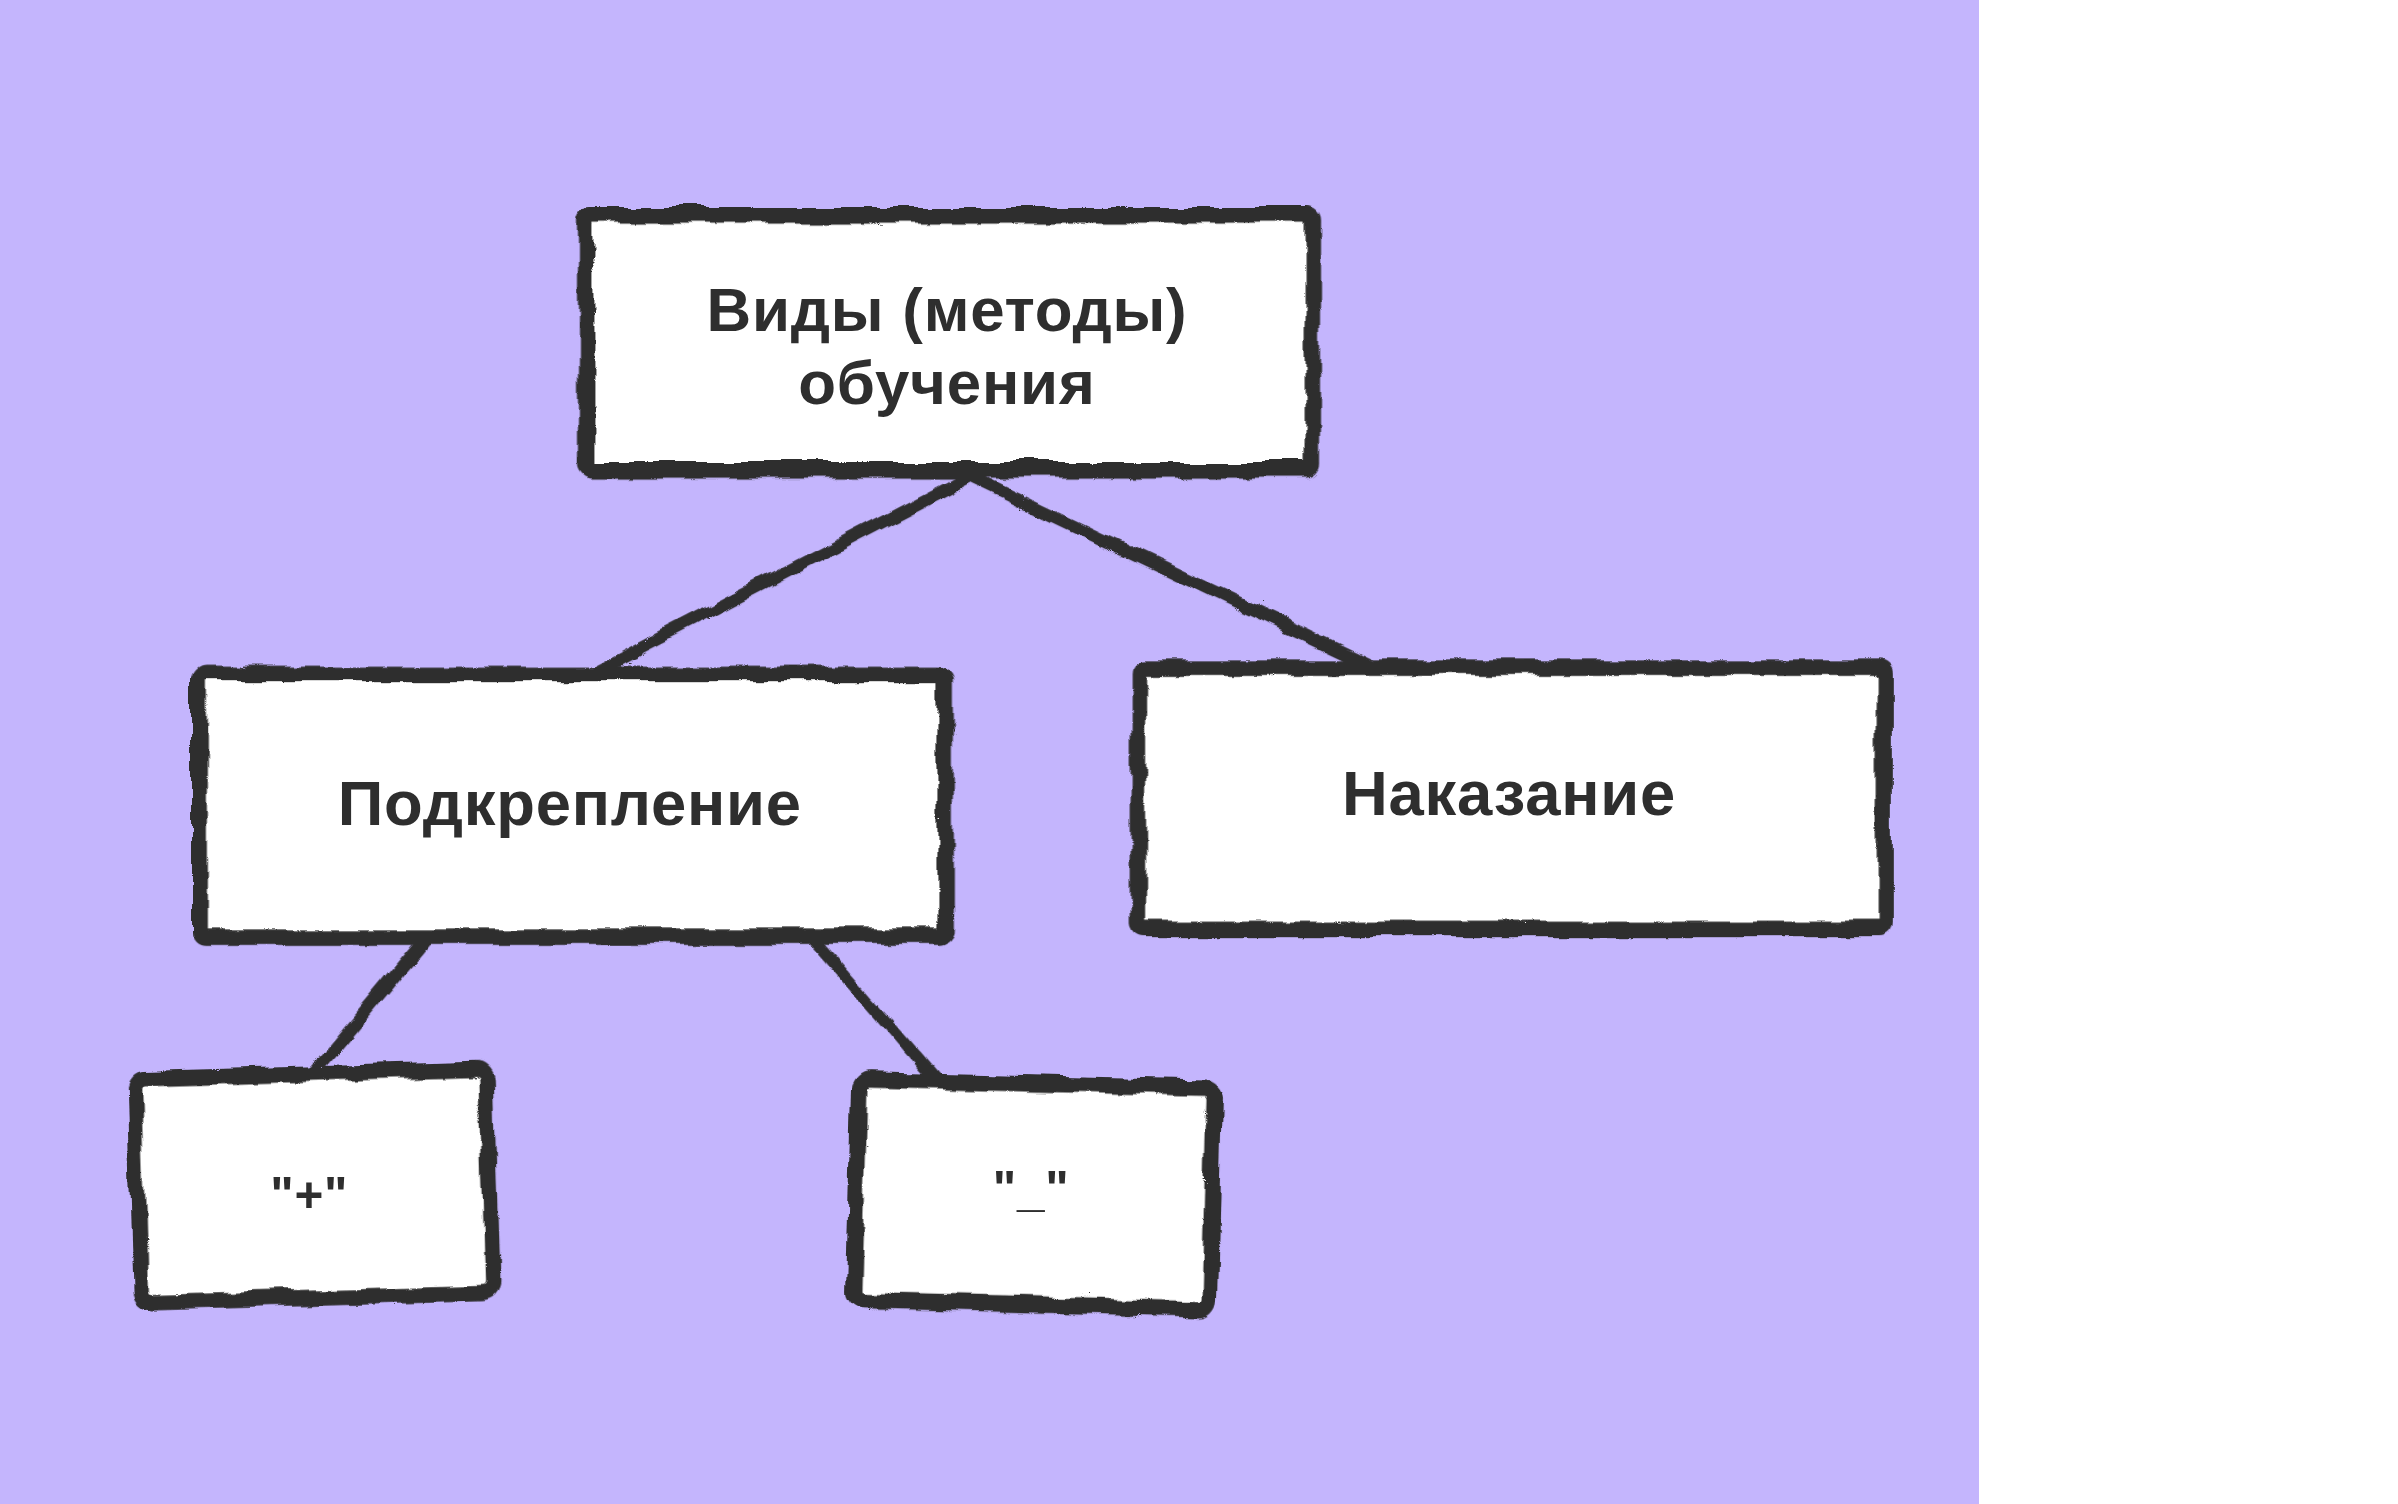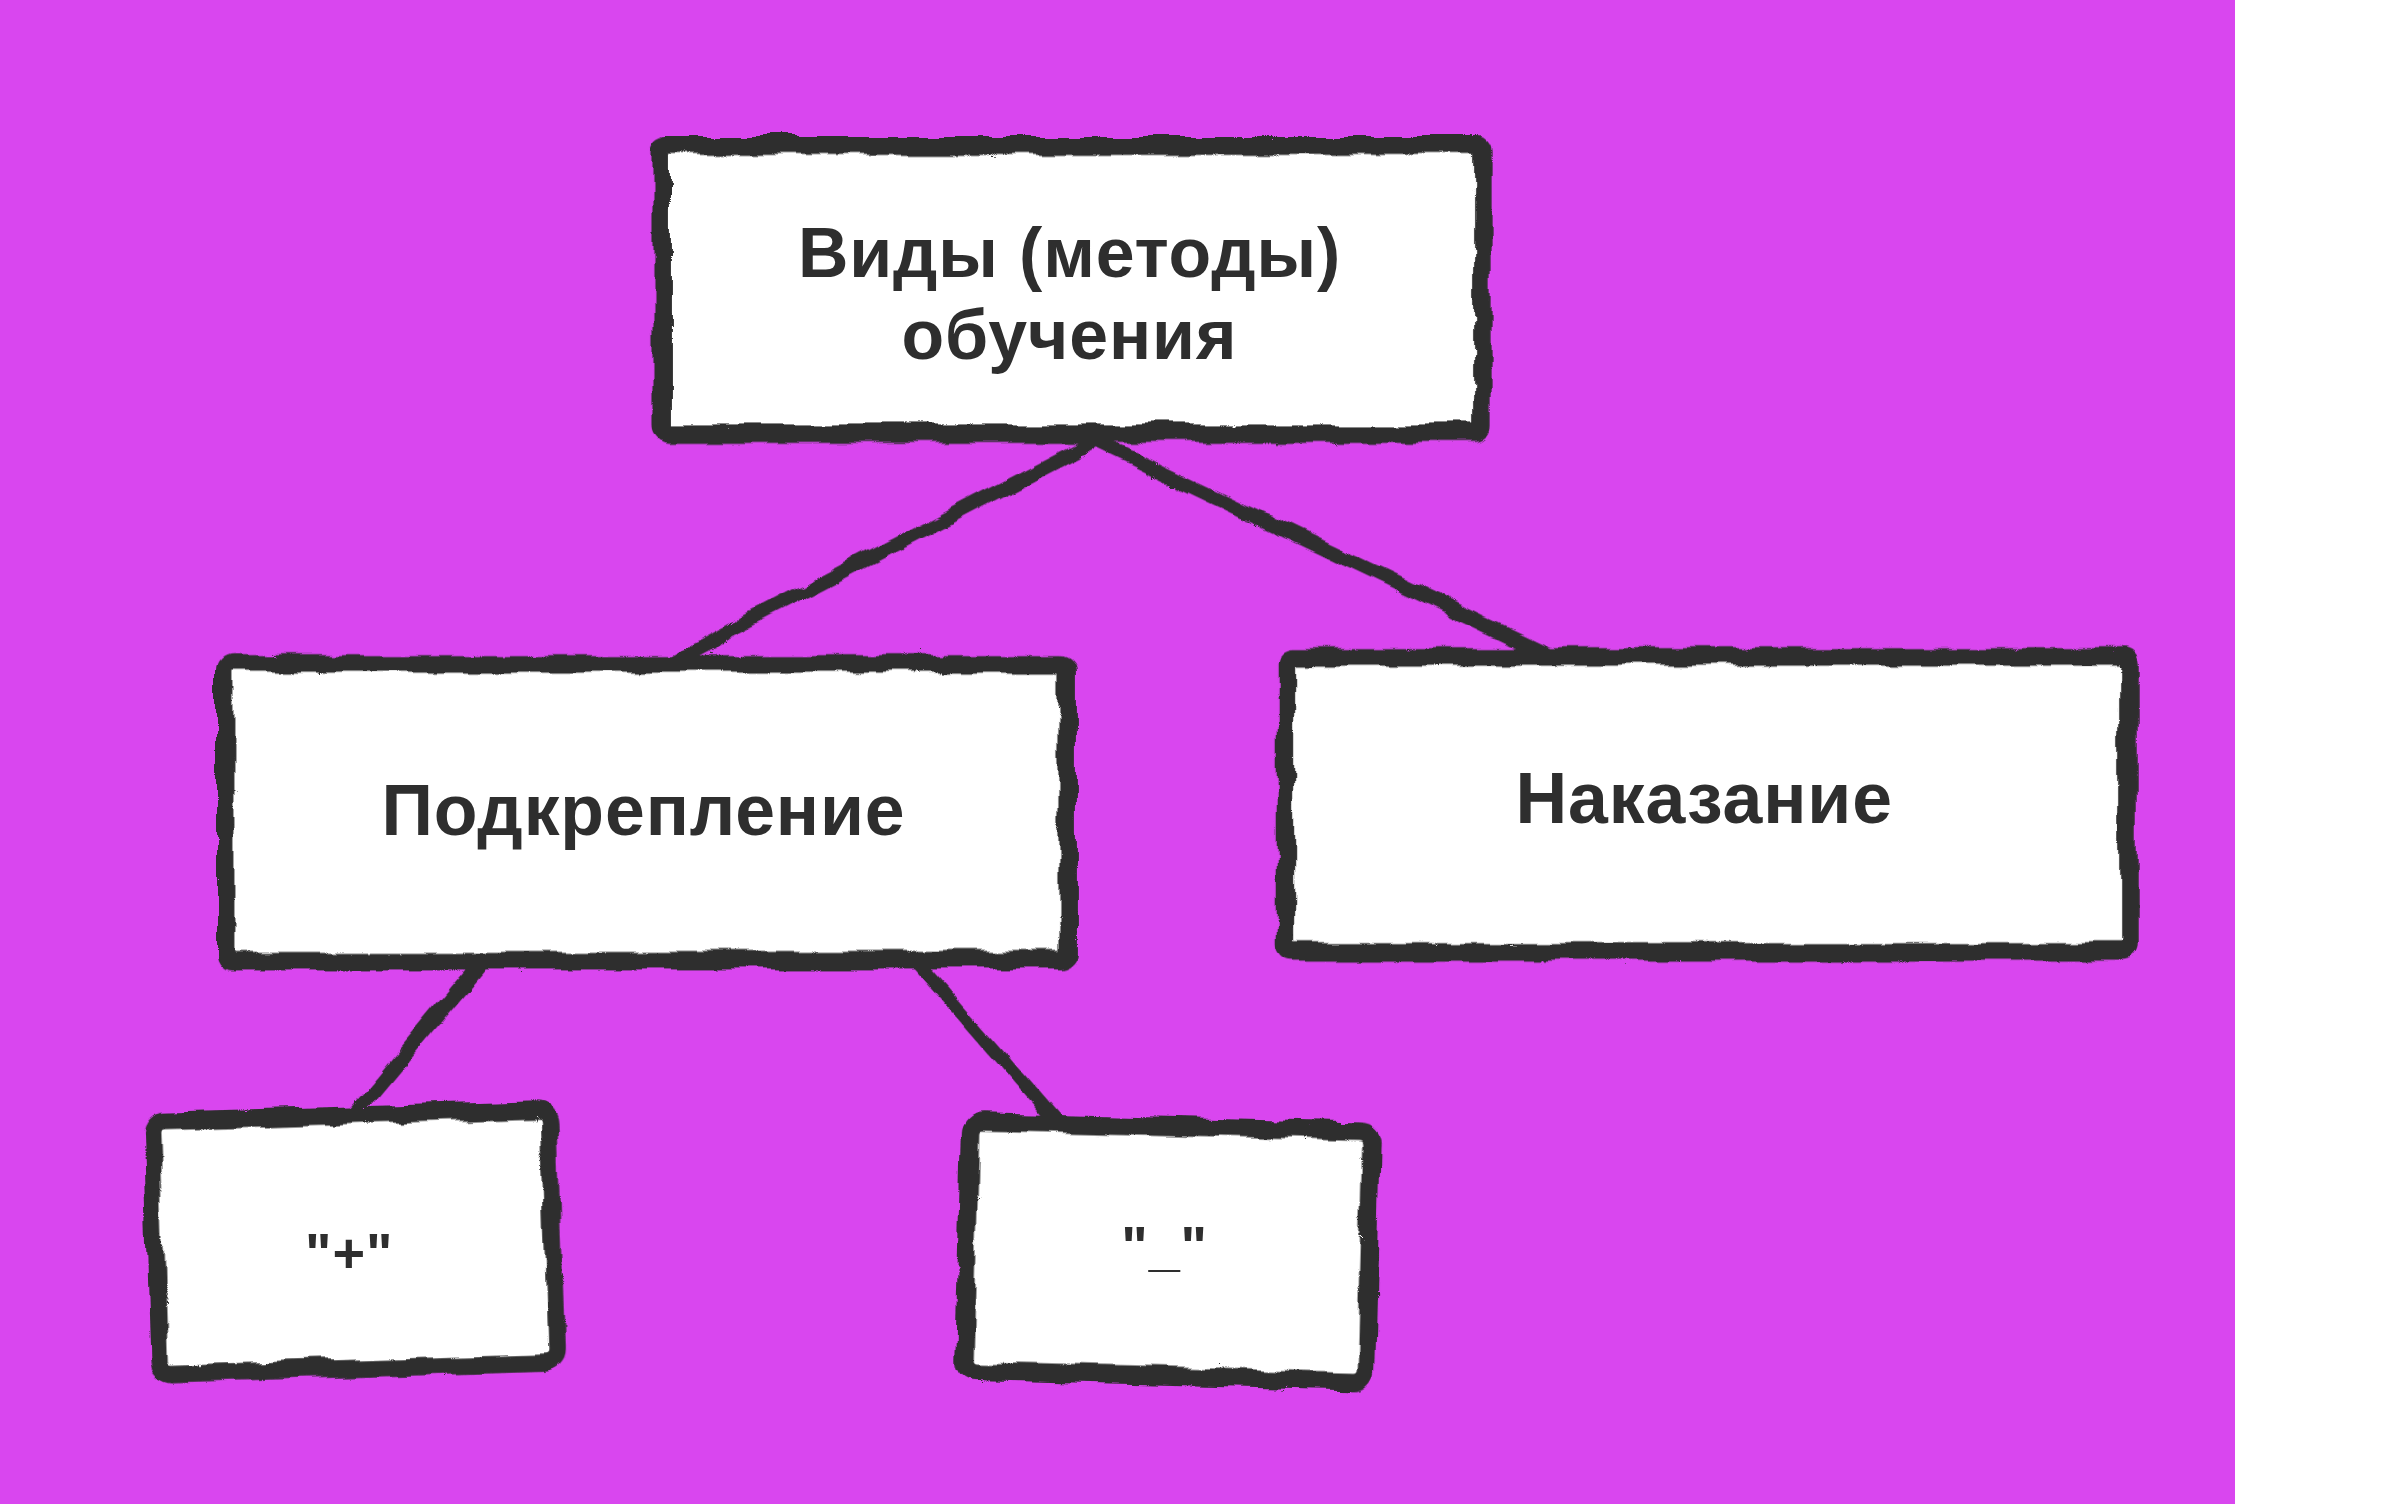--- a/index.html
+++ b/index.html
@@ -2,23 +2,23 @@
 <html style="font-size:15px"><head>
 <meta charset="utf-8">
 <style>
   html, body {
     margin: 0;
     padding: 0;
     background: #ffffff;
   }
   .stage {
     position: relative;
-    width: 2235px;
+    width: 1979px;
     height: 1505px;
-    background: #d946ef;
+    background: #c4b5fd;
     overflow: hidden;
     text-decoration: underline;
   }
   svg.diagram {
     display: block;
     width: 100%;
     height: 100%;
   }
   .box {
     fill: #ffffff;

